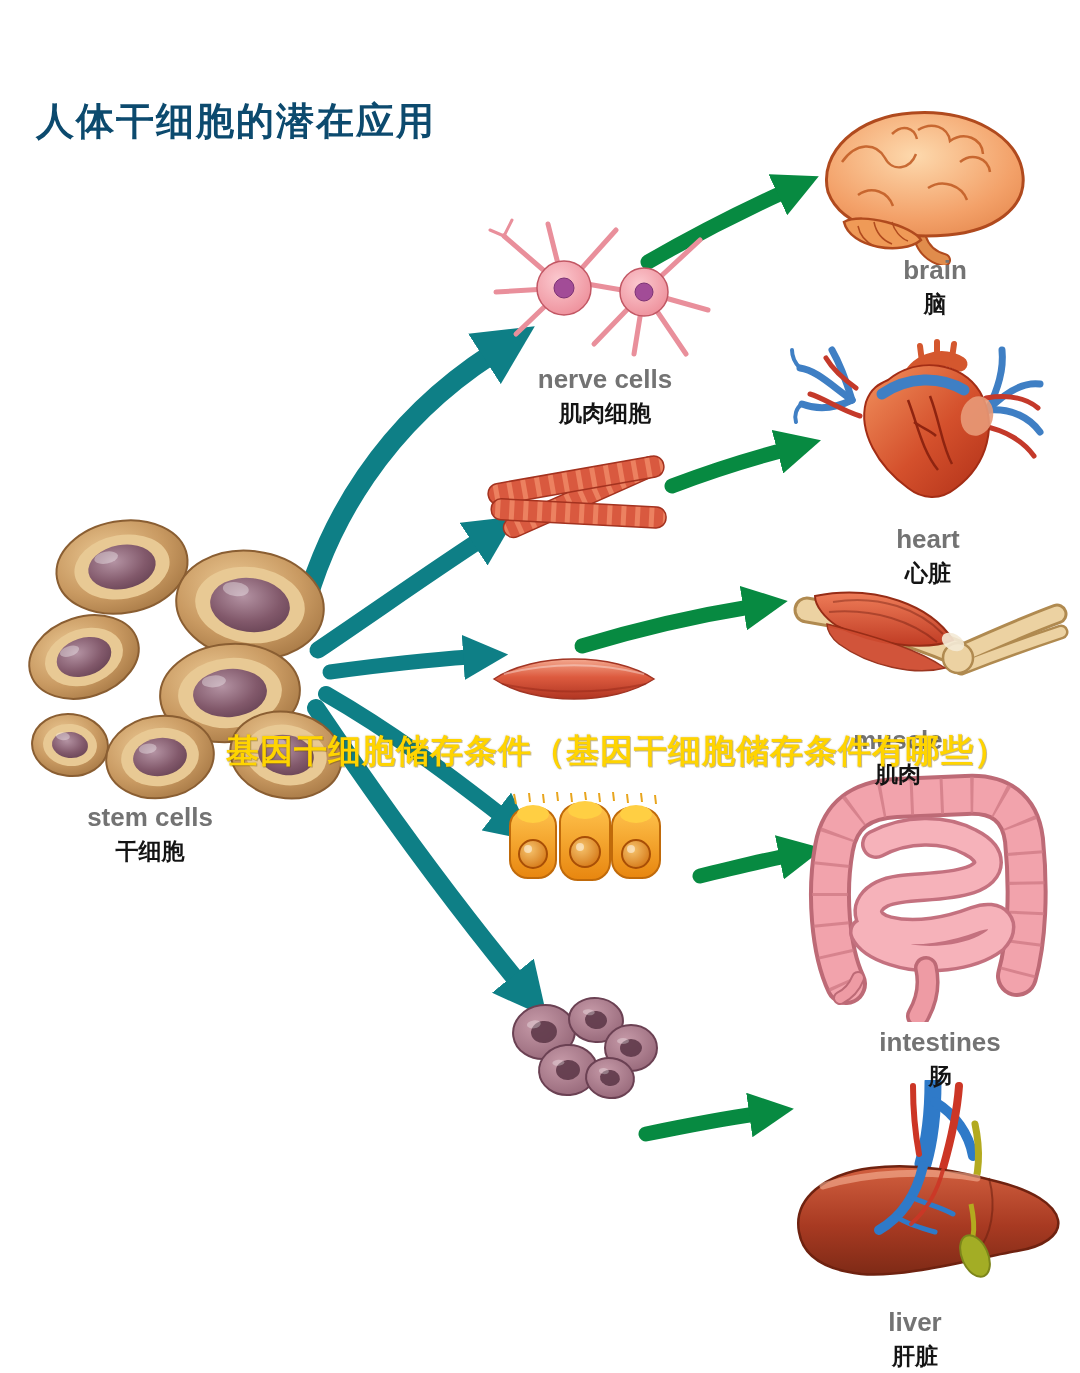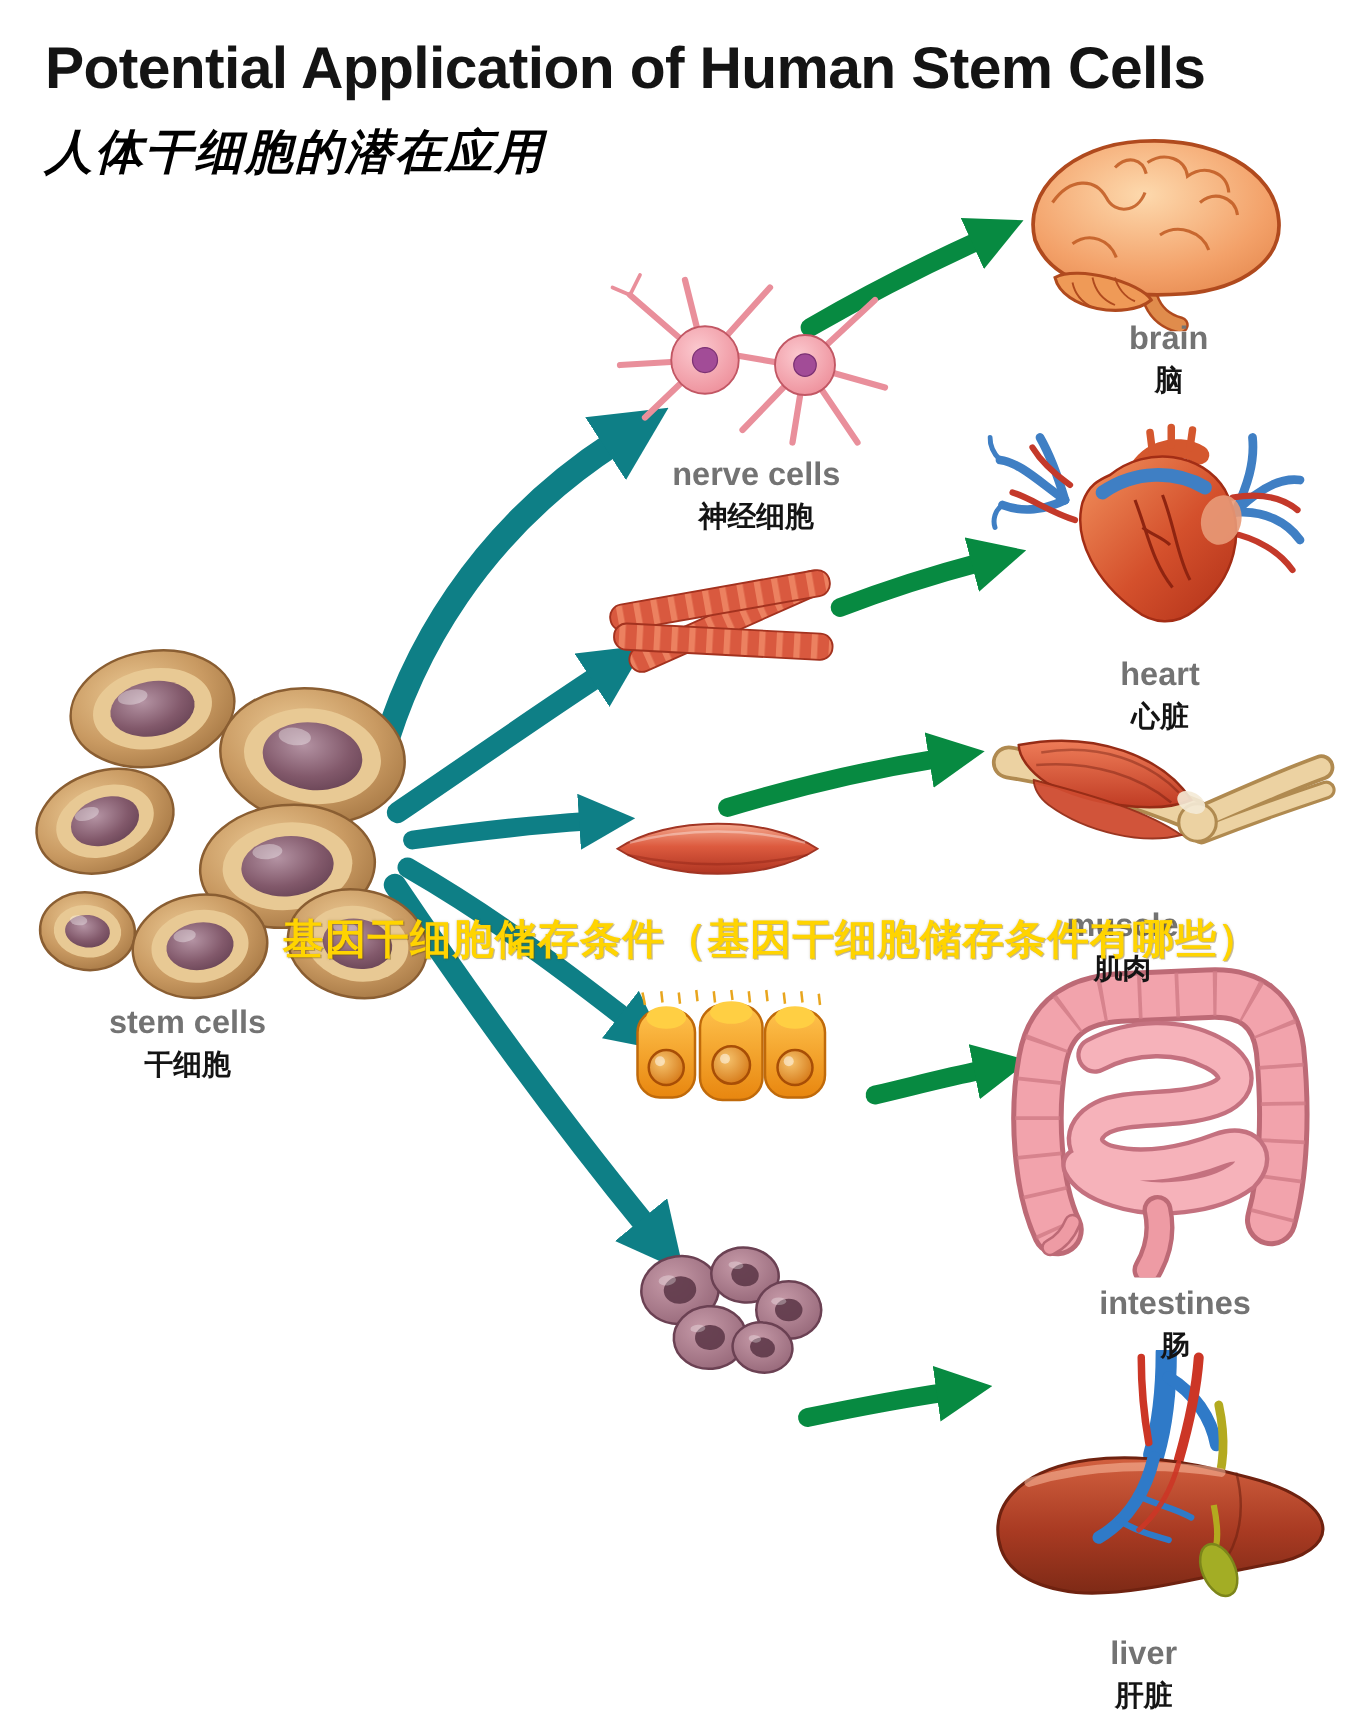--- a/index.html
+++ b/index.html
@@ -7,21 +7,21 @@
     position:relative;width:1080px;height:1373px;background:#ffffff;overflow:hidden;
     font-family:"Liberation Sans","DejaVu Sans",sans-serif;color:#111;
   }
   .abs{position:absolute;}
   .title{
     left:36px;top:26px;font-size:47px;font-weight:800;letter-spacing:-0.5px;
     color:#141414;white-space:nowrap;z-index:20;
   }
   .subtitle{
     left:36px;top:96px;font-size:38px;font-weight:700;letter-spacing:2px;
-    color:#000000;white-space:nowrap;z-index:20;font-style:italic;
+    color:#0c4a6e;white-space:nowrap;z-index:20;
   }
   .lbl{position:absolute;text-align:center;z-index:12;}
   .lbl .en{font-size:26px;font-weight:800;color:#737373;line-height:1.1;}
   .lbl .zh{font-size:23px;font-weight:700;color:#141414;margin-top:7px;line-height:1.1;}
   .art{position:absolute;z-index:6;}
   .arrows{position:absolute;left:0;top:0;z-index:2;pointer-events:none;}
   .watermark{
     left:226px;top:729px;z-index:50;font-size:33px;font-weight:800;
     color:#ffd400;white-space:nowrap;letter-spacing:1px;
     text-shadow:1px 1px 0 rgba(110,80,0,.35),0 0 2px rgba(110,80,0,.3);
@@ -53,21 +53,20 @@
 
     <g stroke="#078a41" fill="none" stroke-linecap="round">
       <path d="M648,262 C700,232 740,212 784,192" stroke-width="15" marker-end="url(#mGreen)"></path>
       <path d="M672,486 C714,470 746,460 784,450" stroke-width="15" marker-end="url(#mGreen)"></path>
       <path d="M582,646 C642,628 694,616 750,607" stroke-width="15" marker-end="url(#mGreen)"></path>
       <path d="M700,876 C734,868 756,862 786,856" stroke-width="15" marker-end="url(#mGreen)"></path>
       <path d="M646,1134 C690,1125 720,1119 756,1114" stroke-width="15" marker-end="url(#mGreen)"></path>
     </g>
   </svg>
 
-  <div class="abs title">Potential Application of Human Stem Cells</div>
   <div class="abs subtitle">人体干细胞的潜在应用</div>
   <div class="abs watermark">基因干细胞储存条件（基因干细胞储存条件有哪些）</div>
 
   <svg class="art" style="left:22px;top:505px" width="322" height="300" viewBox="0 0 322 300">
     <defs>
       <radialGradient id="scOuter" cx="40%" cy="35%" r="80%">
         <stop offset="0%" stop-color="#ecca95"></stop>
           <stop offset="55%" stop-color="#c99a62"></stop>
           <stop offset="100%" stop-color="#9c6e3c"></stop>
       </radialGradient>
@@ -149,21 +148,21 @@
       <line x1="162" y1="80" x2="204" y2="142"></line>
       <line x1="105" y1="72" x2="140" y2="78"></line>
     </g>
     <circle cx="82" cy="76" r="27" fill="url(#nvGrad)" stroke="#c25764" stroke-width="1.5"></circle>
     <circle cx="162" cy="80" r="24" fill="url(#nvGrad)" stroke="#c25764" stroke-width="1.5"></circle>
     <circle cx="82" cy="76" r="10" fill="#a24c97" stroke="#7c3274"></circle>
     <circle cx="162" cy="80" r="9" fill="#a24c97" stroke="#7c3274"></circle>
   </svg>
   <div class="lbl" style="left:505px;top:365px;width:200px">
     <div class="en">nerve cells</div>
-    <div class="zh">神经细胞</div>
+    <div class="zh">肌肉细胞</div>
   </div>
 
   <svg class="art" style="left:482px;top:443px" width="200" height="108" viewBox="0 0 200 108">
     <defs>
       <pattern id="cstr" width="14" height="14" patternUnits="userSpaceOnUse">
         <rect width="14" height="14" fill="#d9593f"></rect>
           <rect width="5" height="14" fill="#ec8160"></rect>
       </pattern>
     </defs>
     <g>

